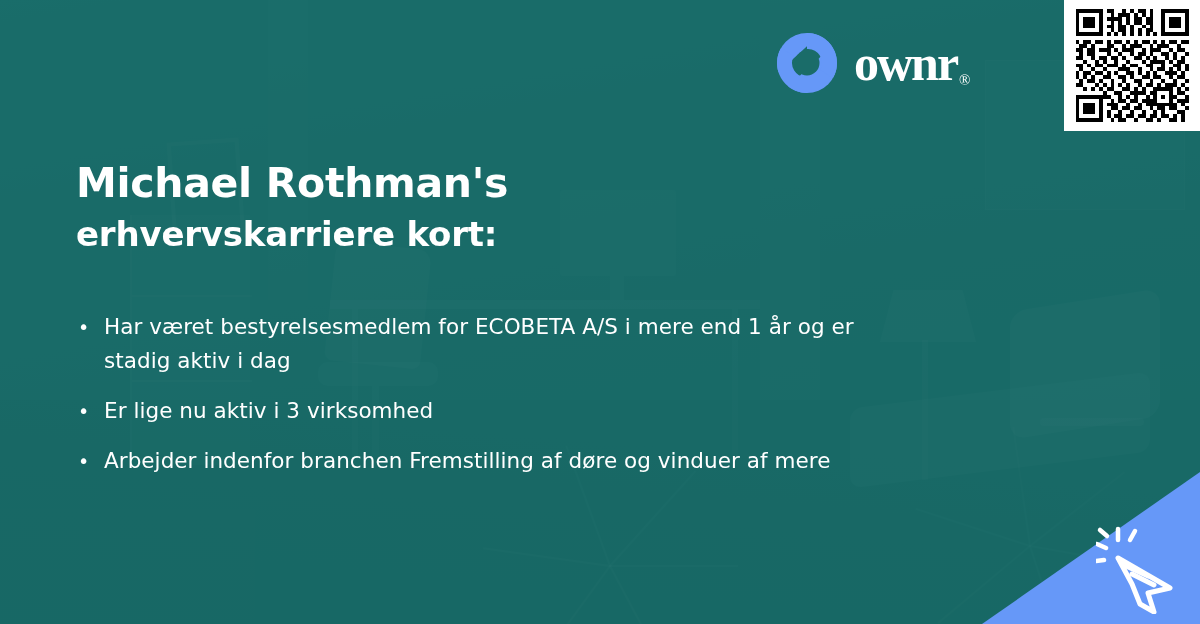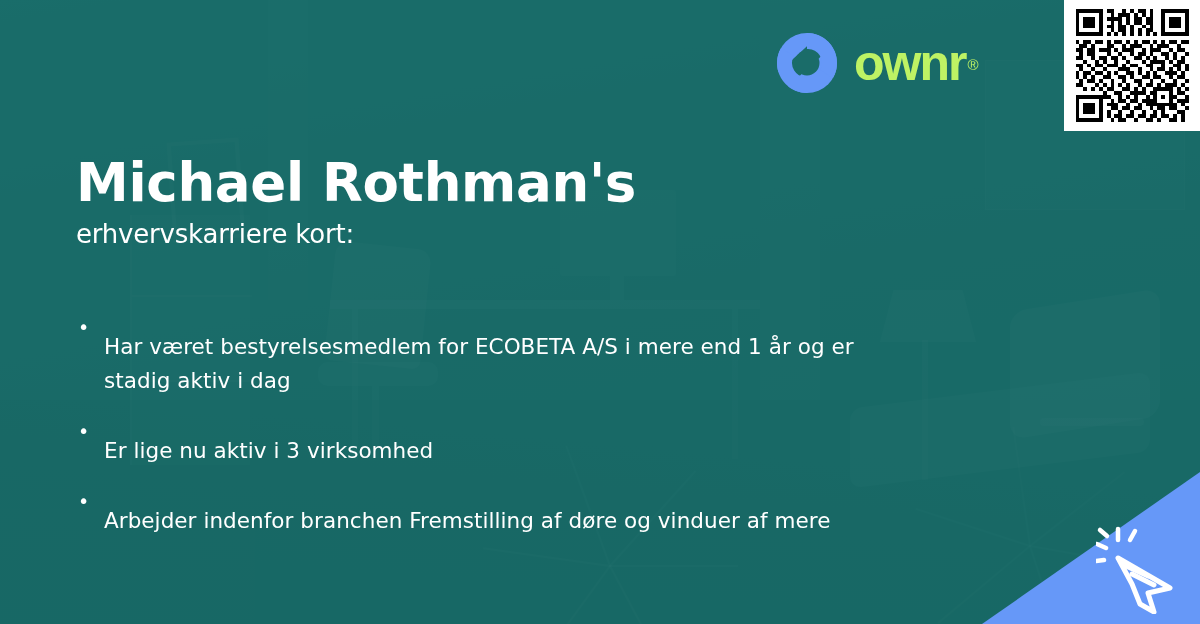--- a/index.html
+++ b/index.html
@@ -159,23 +159,23 @@
 
   
   #logo {
     position:absolute; left:776px; top:30px;
     height:66px;
     display:flex; align-items:center; gap:16px;
   }
   #logo-mark { width:62px; height:62px; flex:0 0 auto; }
   #logo-mark svg { display:block; width:62px; height:62px; }
   #logo-word {
-    display:flex; align-items:center;
-    color:#bef264;
-    font-family:Liberation Sans, sans-serif;
+    display:flex; align-items:flex-end;
+    color:#ffffff;
+    font-family:Liberation Serif, serif;
     font-weight:bold;
     font-size:50px;
     line-height:52px;
     letter-spacing:-2px;
   }
   #logo-tm {
     font-size:15px;
     line-height:18px;
     font-weight:normal;
     letter-spacing:0;
@@ -191,25 +191,25 @@
     padding:9px;
   }
   #qr-box svg { display:block; width:118px; height:113px; }
 
   
   #headline {
     position:absolute; left:76px; top:156px;
     color:#ffffff;
   }
   #headline .line1 {
-    font-size:53px; line-height:54px; font-weight:bold;
+    font-size:41px; line-height:54px; font-weight:bold;
     letter-spacing:-.3px;
   }
   #headline .line2 {
-    font-size:26px; line-height:48px; font-weight:normal;
+    font-size:34px; line-height:48px; font-weight:bold;
     letter-spacing:-.2px;
   }
 
   #bullets {
     position:absolute; left:78px; top:310px;
     width:820px;
     color:#ffffff;
   }
   .bullet {
     display:flex;
@@ -218,21 +218,20 @@
     margin-bottom:16px;
   }
   .bullet-dot {
     flex:0 0 26px;
     font-size:19px;
     line-height:34px;
   }
   .bullet-text {
     flex:1 1 auto;
     letter-spacing:.05px;
-    margin-top:20px;
   }
 </style>
 </head>
 <body>
 
 <div id="card">
 
   <div id="photo">
     <div class="wall"></div>
     <div class="panel"></div>

